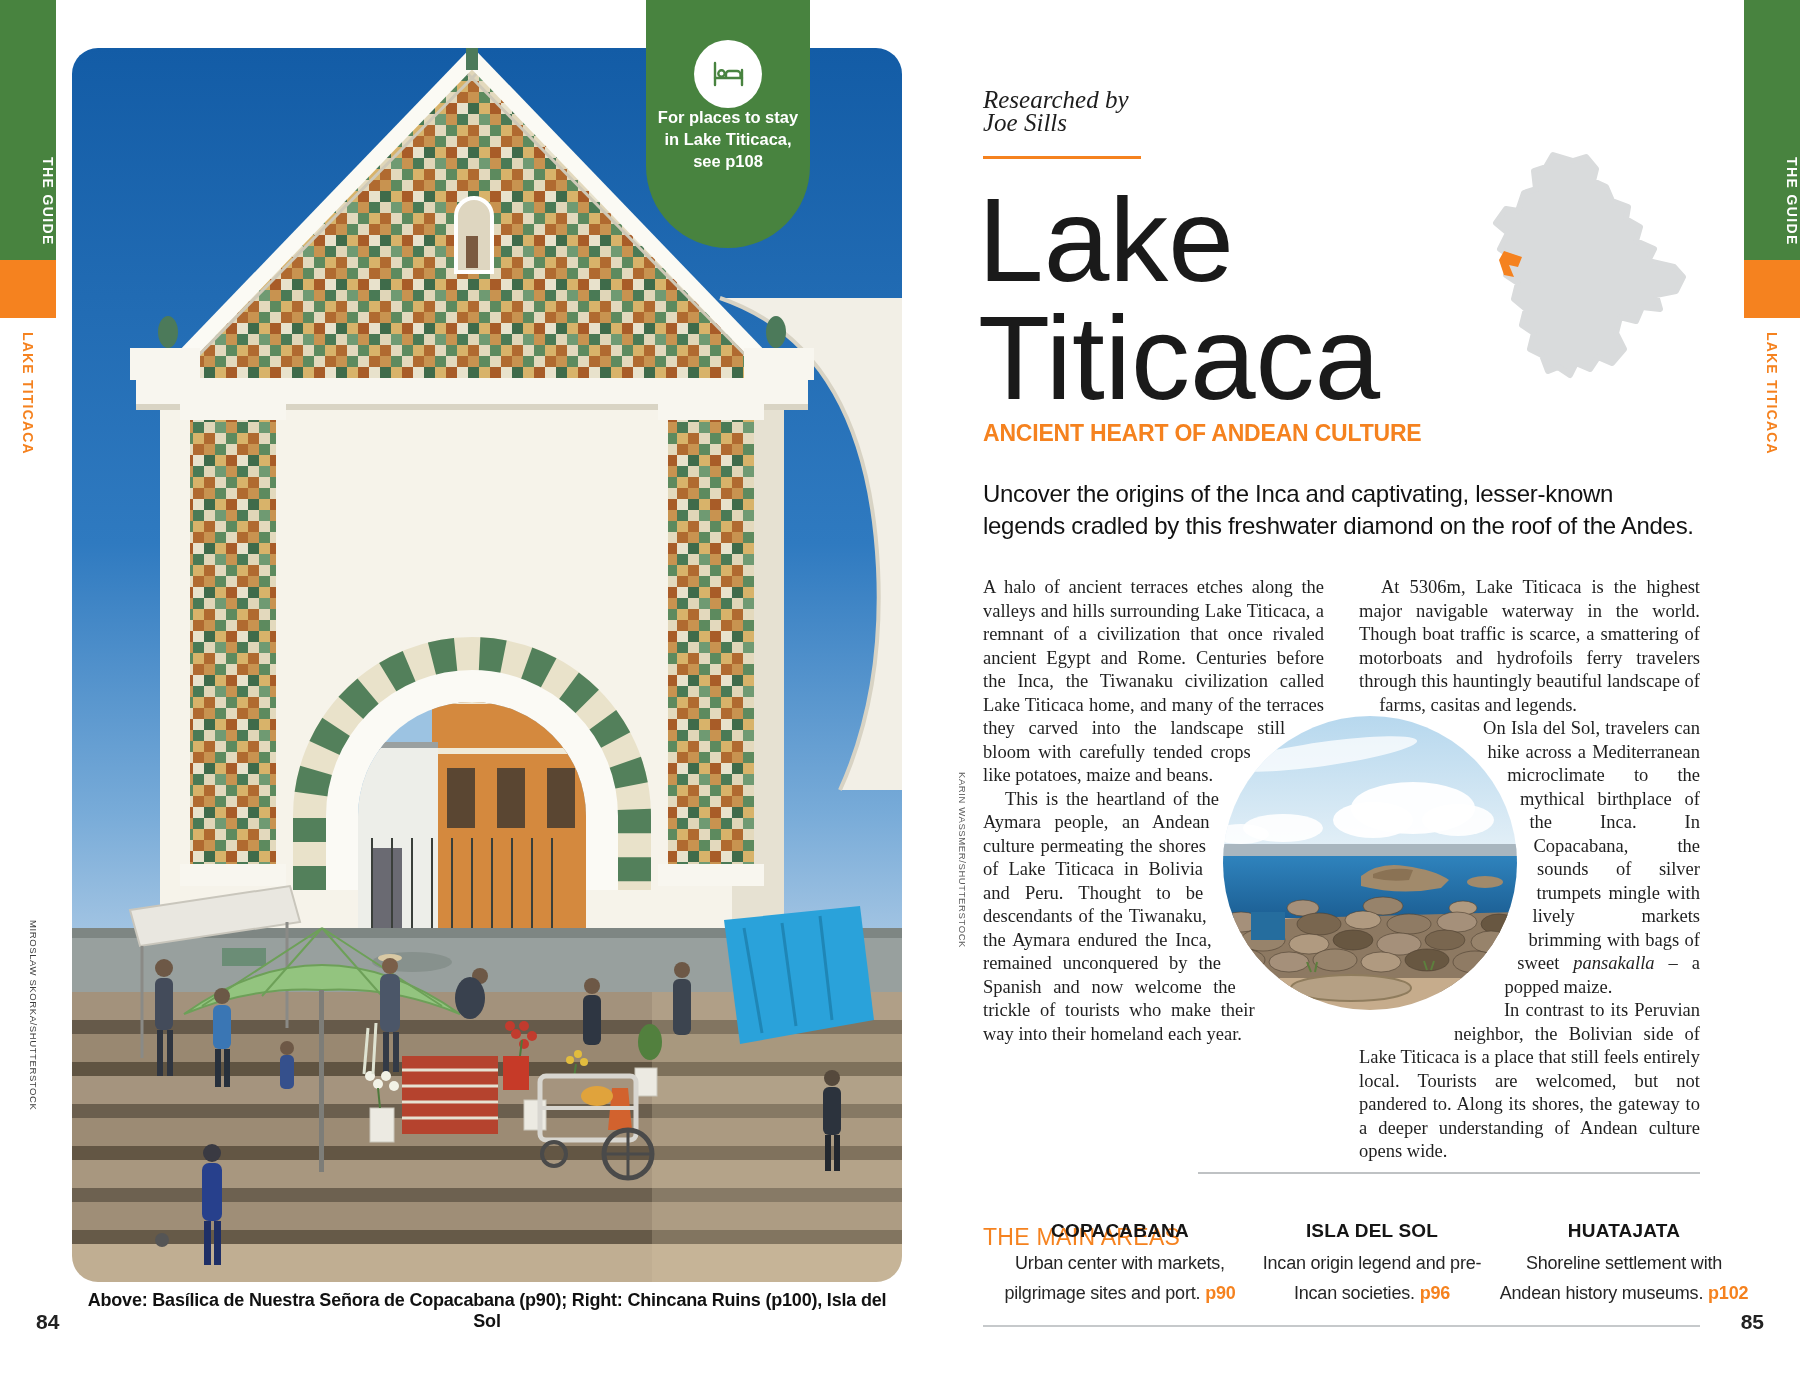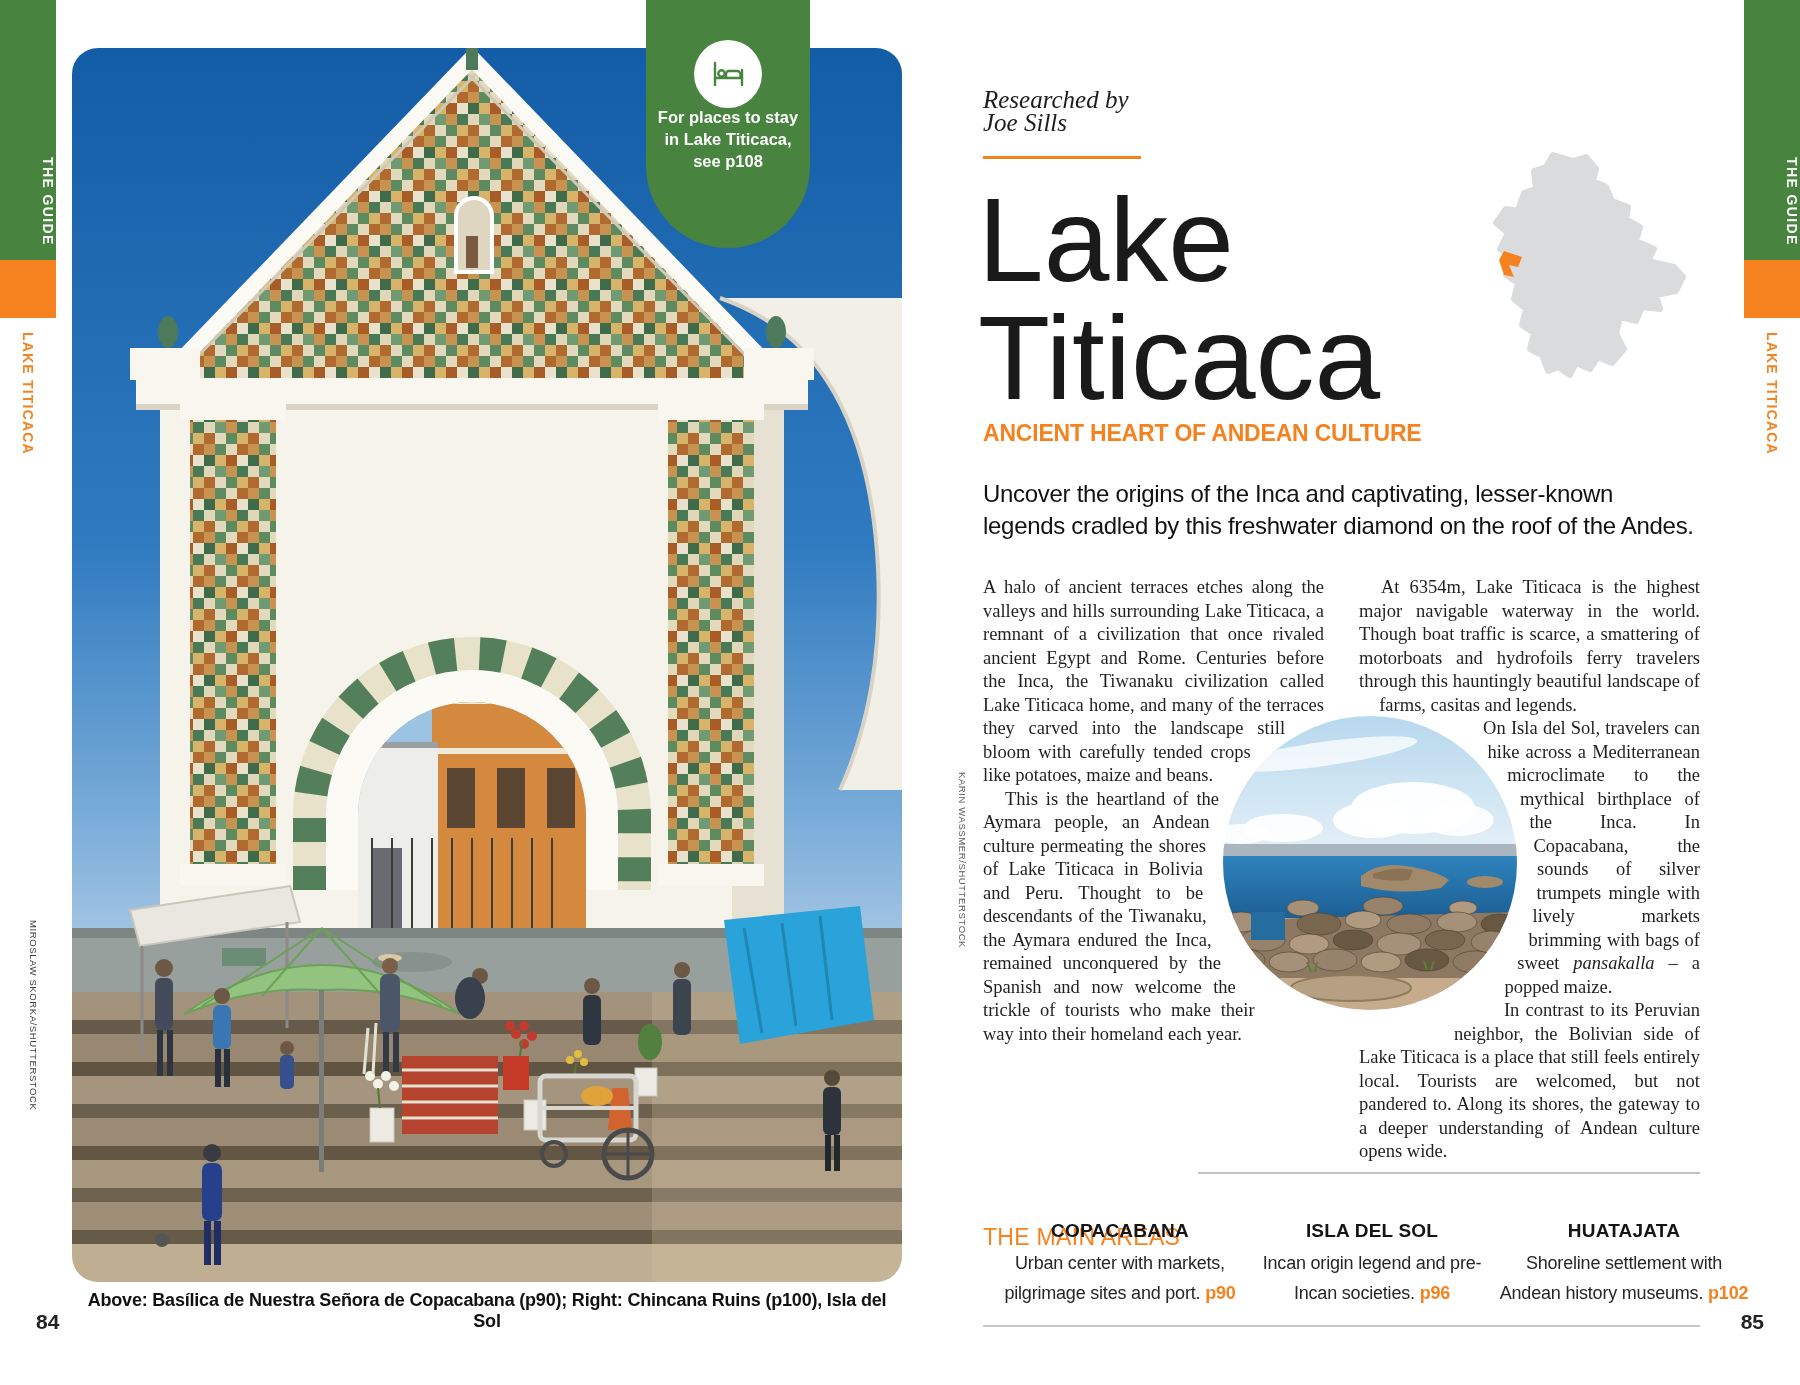--- a/index.html
+++ b/index.html
@@ -353,21 +353,21 @@
   </svg>
 
   <div class="bodywrap">
     <div class="col col1" id="col1">
         <div class="spacer-r"></div>
         <p class="para"><span>A halo of ancient terraces etches along the valleys and hills surrounding Lake Titicaca, a remnant of a civilization that once rivaled ancient Egypt and Rome. Centuries before the Inca, the Tiwanaku civilization called Lake Titicaca home, and many of the terraces they carved into the landscape still bloom with carefully tended crops like potatoes, maize and beans.</span></p>
         <p class="para indent"><span>This is the heartland of the Aymara people, an Andean culture permeating the shores of Lake Titicaca in Bolivia and Peru. Thought to be descendants of the Tiwanaku, the Aymara endured the Inca, remained unconquered by the Spanish and now welcome the trickle of tourists who make their way into their homeland each year.</span></p>
       </div>
     <div class="col col2" id="col2">
         <div class="spacer-l"></div>
-        <p class="para indent"><span>At 6354m, Lake Titicaca is the highest major navigable waterway in the world. Though boat traffic is scarce, a smattering of motorboats and hydrofoils ferry travelers through this hauntingly beautiful landscape of farms, casitas and legends.</span></p>
+        <p class="para indent"><span>At 5306m, Lake Titicaca is the highest major navigable waterway in the world. Though boat traffic is scarce, a smattering of motorboats and hydrofoils ferry travelers through this hauntingly beautiful landscape of farms, casitas and legends.</span></p>
         <p class="para indent"><span>On Isla del Sol, travelers can hike across a Mediterranean microclimate to the mythical birthplace of the Inca. In Copacabana, the sounds of silver trumpets mingle with lively markets brimming with bags of sweet </span><span class="ital">pansakalla</span><span> – a popped maize.</span></p>
         <p class="para indent"><span>In contrast to its Peruvian neighbor, the Bolivian side of Lake Titicaca is a place that still feels entirely local. Tourists are welcomed, but not pandered to. Along its shores, the gateway to a deeper understanding of Andean culture opens wide.</span></p>
       </div>
   </div>
 
   <div class="photo-circle">
     <svg width="294" height="294" viewBox="0 0 294 294">
       <defs>
         <linearGradient id="csky" x1="0" y1="0" x2="0" y2="1">
           <stop offset="0" stop-color="#b7d8ee"></stop>

